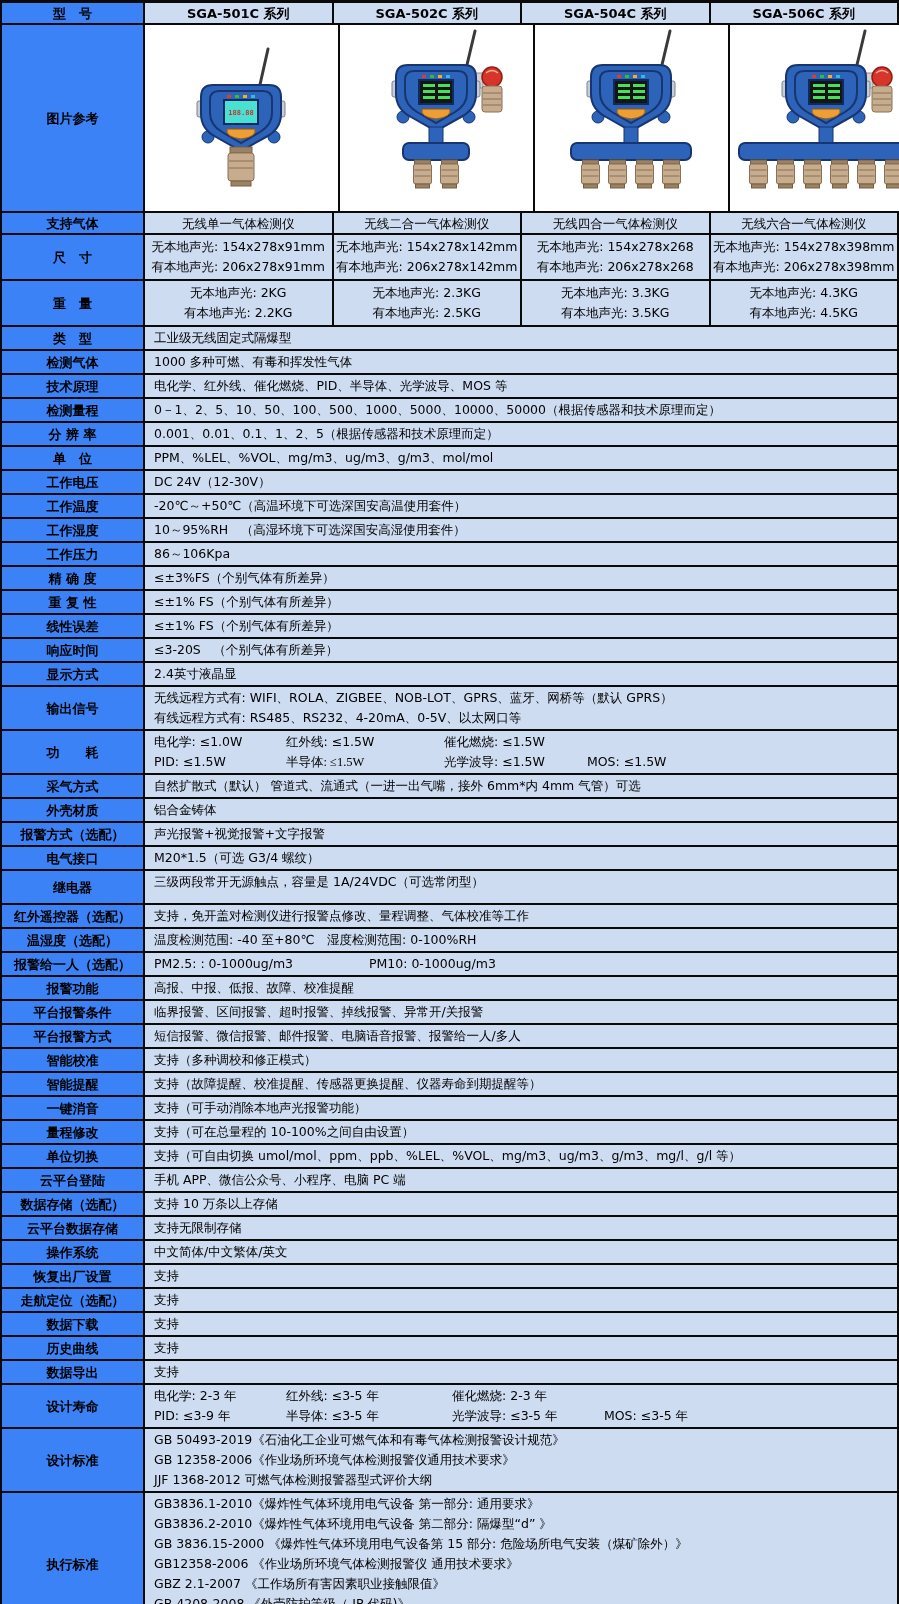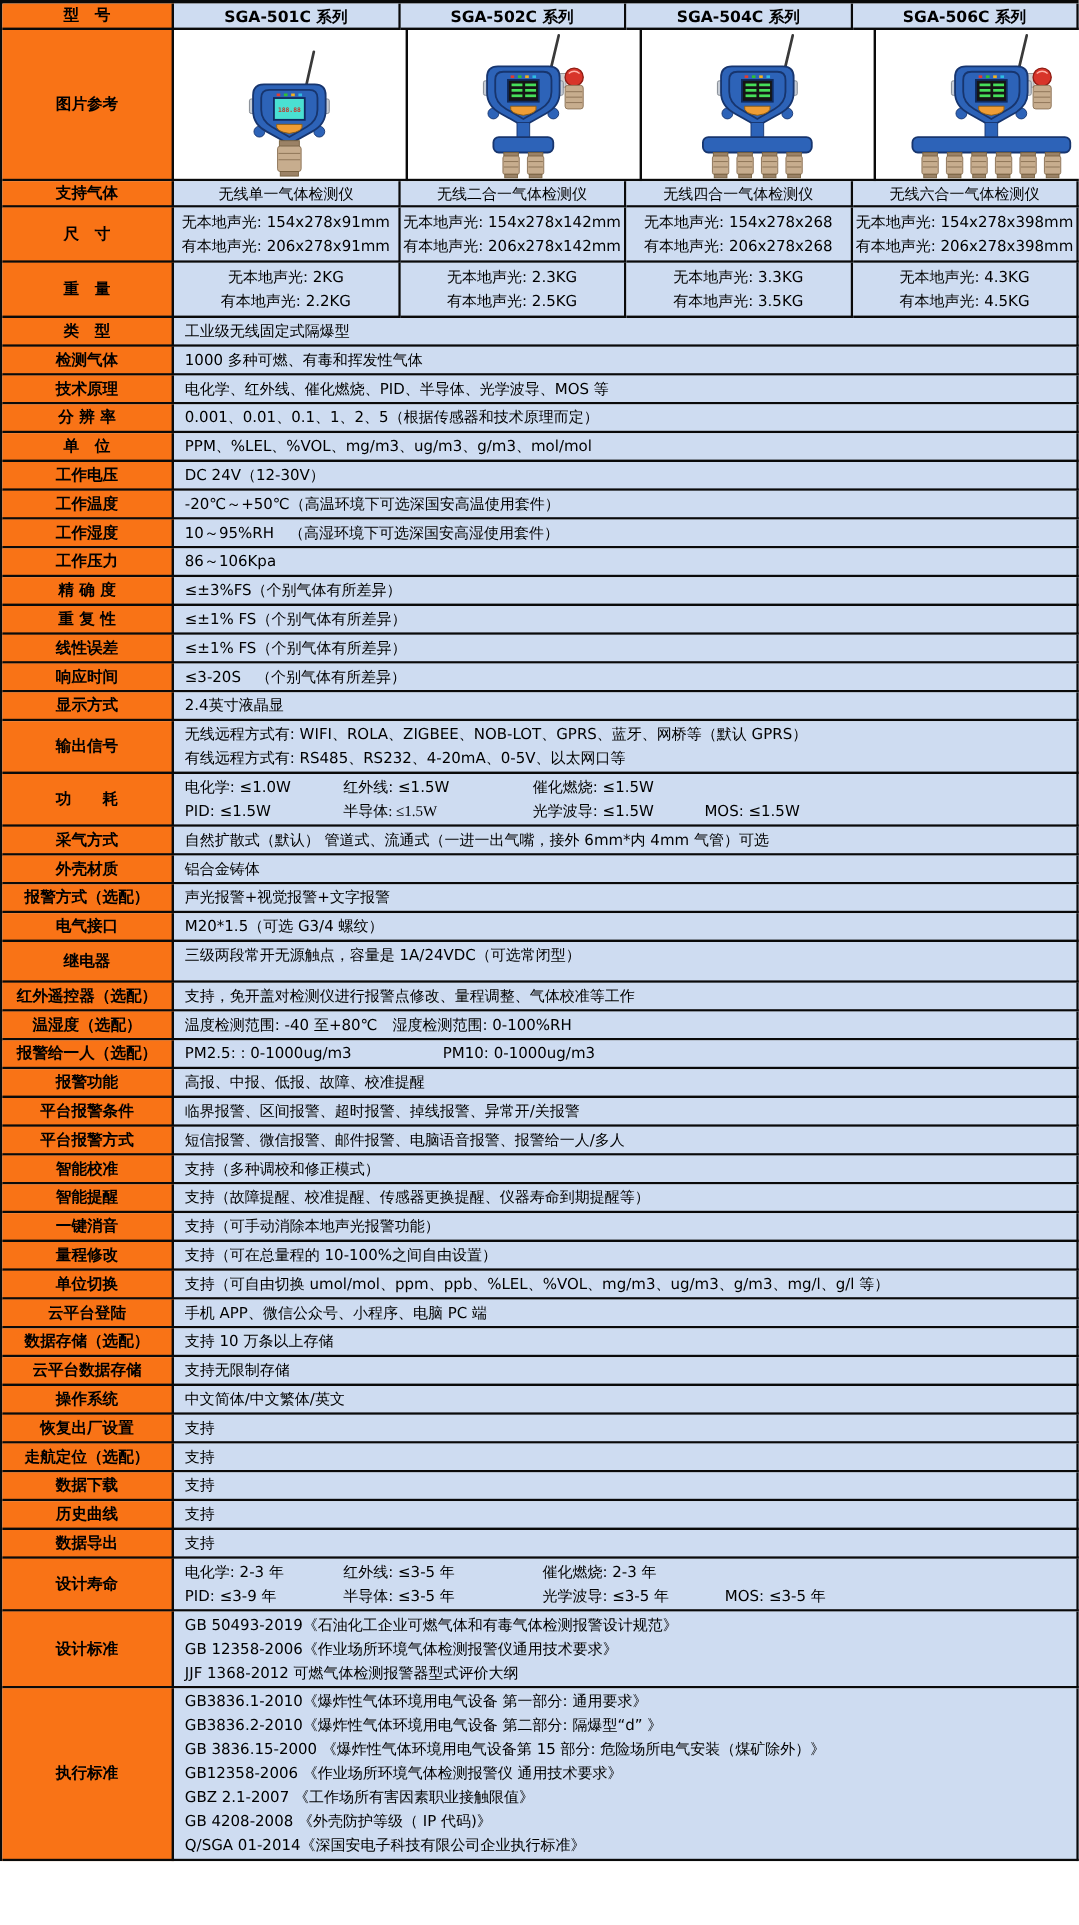--- a/index.html
+++ b/index.html
@@ -15,21 +15,21 @@
     border-left: 2px solid #0a0a0a;
     border-top: 3px solid #0a0a0a;
   }
   .row { display: flex; width: 100%; }
   .cell {
     border-right: 2px solid #0a0a0a;
     border-bottom: 2px solid #0a0a0a;
   }
   .label {
     flex: 0 0 143px;
-    background: #f97316;
+    background: #3b82f6;
     display: flex;
     align-items: center;
     justify-content: center;
     text-align: center;
     font-weight: bold;
     font-size: 13px;
     line-height: 15px;
     padding: 1px 2px;
   }
   .vwrap { flex: 1; display: flex; }
@@ -53,21 +53,21 @@
     flex-direction: column;
     justify-content: flex-start;
     font-size: 12.5px;
     padding: 1px 9px;
     min-height: 21px;
   }
   .value.tall { min-height: 34px; }
   .ln { line-height: 20px; min-height: 20px; white-space: pre-wrap; }
   .seg { display: inline-block; vertical-align: top; }
   .h-header .pcol, .h-header .label { min-height: 22px; }
-  .h-img { height: 126px; }
+  .h-img { height: 188px; }
   .h-gas .pcol { min-height: 22px; }
   .h-two .pcol { min-height: 44px; padding: 2px 2px; }
   svg { display: block; }
 </style>
 </head>
 <body>
 
 <div class="tbl" id="tbl">
     <div class="row h-header">
       <div class="cell label">
@@ -355,20 +355,28 @@
     <div class="row">
       <div class="cell label">
         <span>技术原理</span>
       </div>
       <div class="cell value">
         <div class="ln">电化学、红外线、催化燃烧、PID、半导体、光学波导、MOS 等</div>
       </div>
     </div>
     <div class="row">
       <div class="cell label">
+        <span>检测量程</span>
+      </div>
+      <div class="cell value">
+        <div class="ln">0－1、2、5、10、50、100、500、1000、5000、10000、50000（根据传感器和技术原理而定）</div>
+      </div>
+    </div>
+    <div class="row">
+      <div class="cell label">
         <span>分 辨 率</span>
       </div>
       <div class="cell value">
         <div class="ln">0.001、0.01、0.1、1、2、5（根据传感器和技术原理而定）</div>
       </div>
     </div>
     <div class="row">
       <div class="cell label">
         <span>单　位</span>
       </div>

